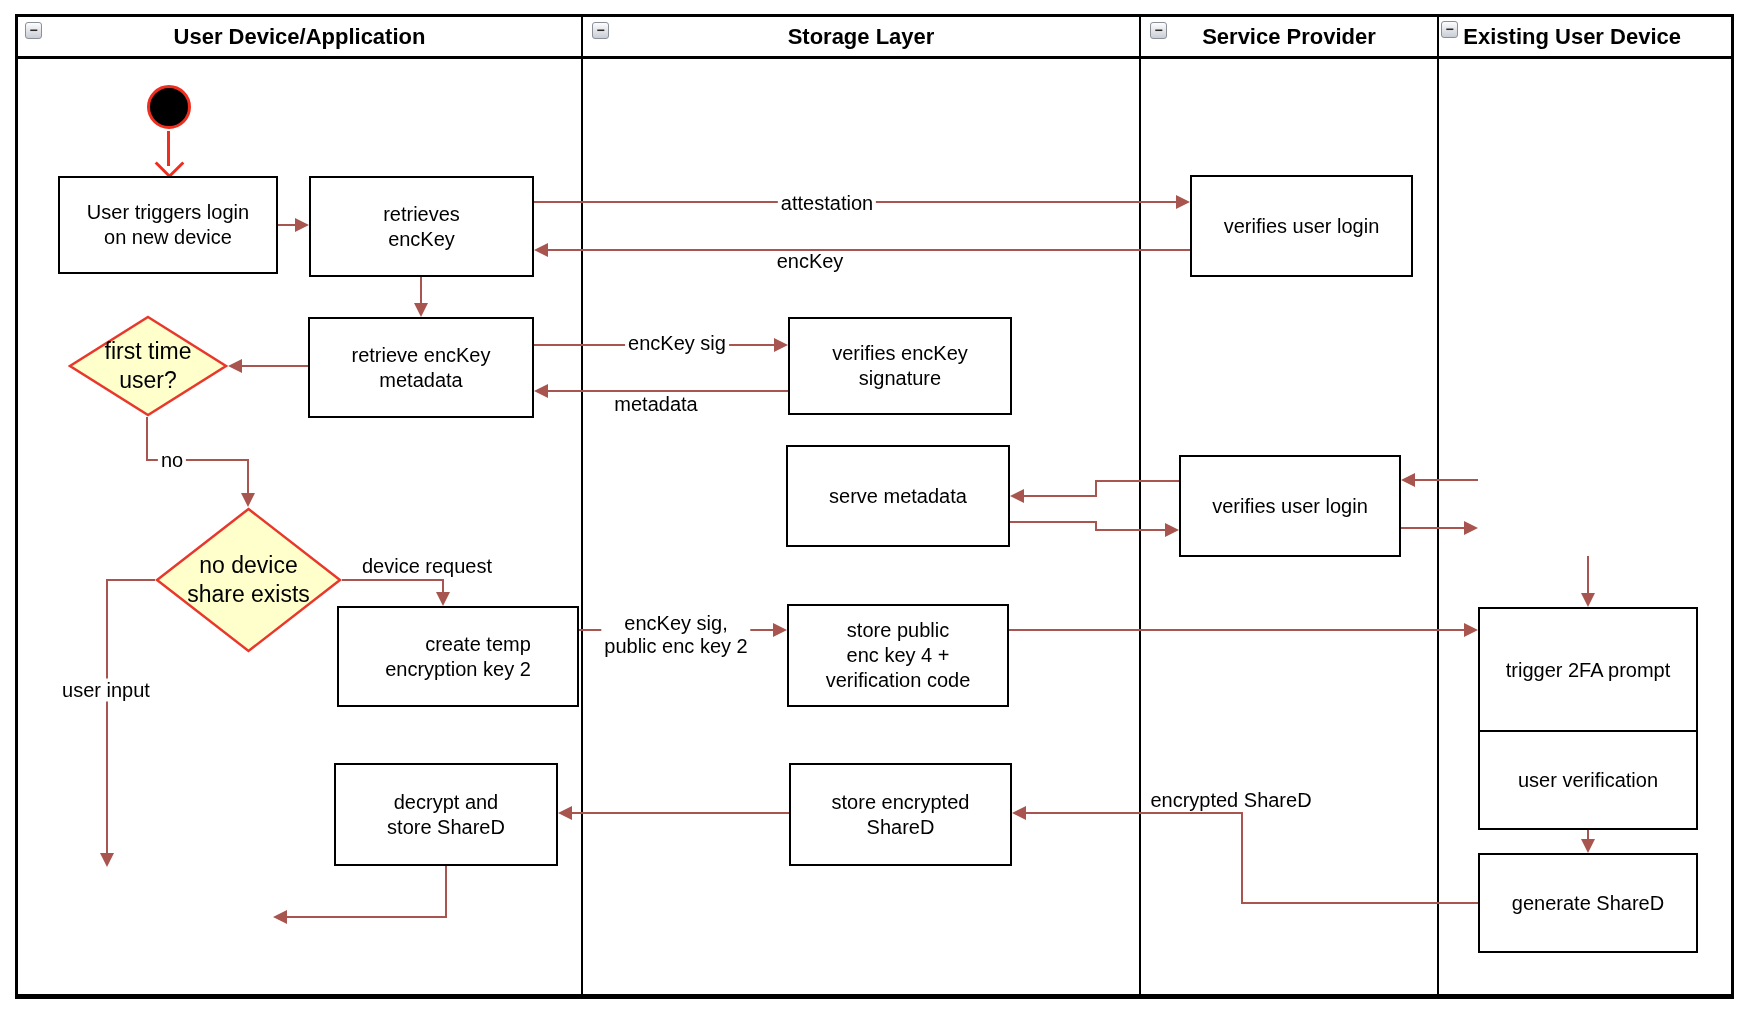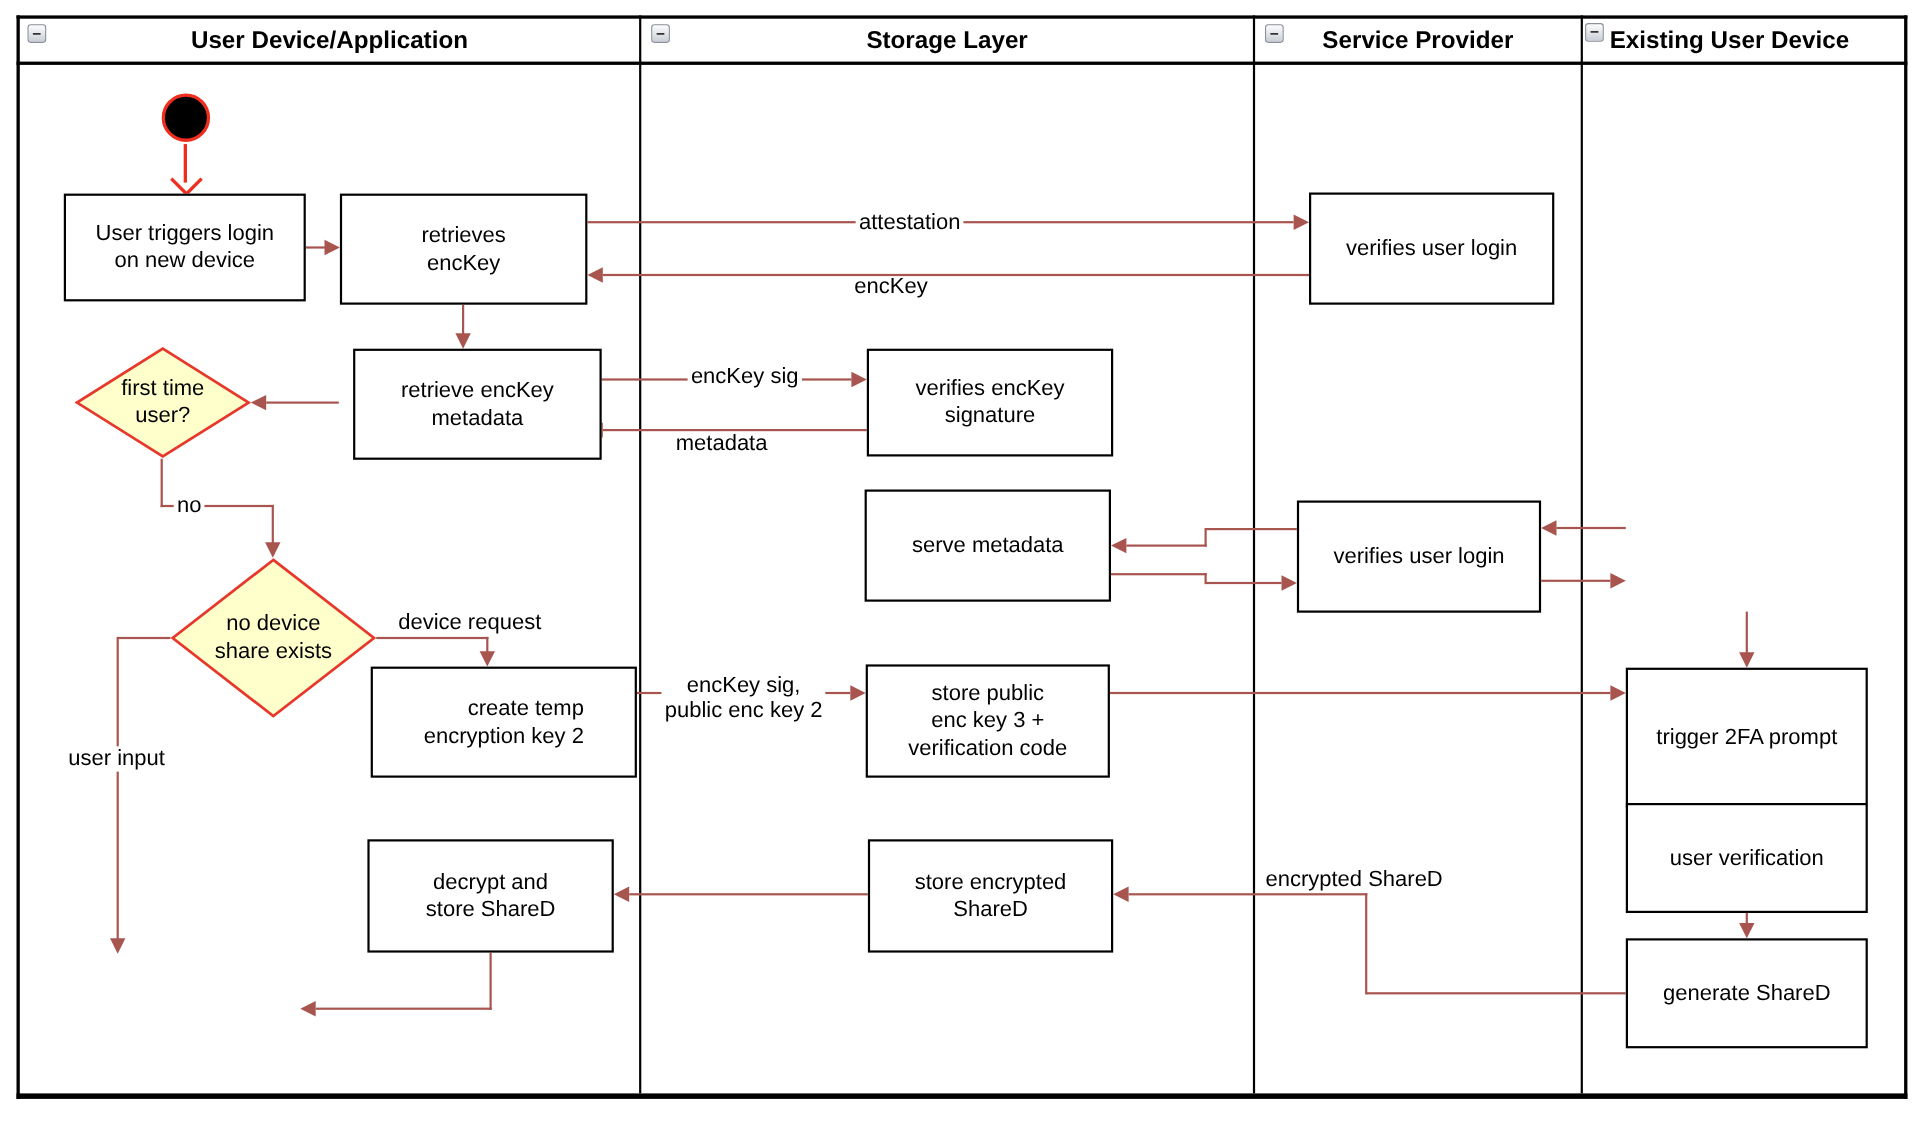--- a/index.html
+++ b/index.html
@@ -23,21 +23,21 @@
       border-right:14px solid var(--connector,#a8554f);z-index:2;}
   .ad{position:absolute;width:0;height:0;border-left:7px solid transparent;border-right:7px solid transparent;
       border-top:14px solid var(--connector,#a8554f);z-index:2;}
   .chev{position:absolute;width:18px;height:18px;border-left:3px solid var(--highlight,#ee2e1f);
         border-bottom:3px solid var(--highlight,#ee2e1f);transform:rotate(-45deg);z-index:2;}
   .start{position:absolute;width:44px;height:44px;border-radius:50%;background:var(--start_fill,#000);
          border:3px solid var(--highlight,#ee2e1f);box-sizing:border-box;z-index:3;}
   .diamond{position:absolute;z-index:3;}
   .diamond svg{position:absolute;left:0;top:0;}
   .dlabel{position:absolute;inset:0;display:flex;align-items:center;justify-content:center;
-          text-align:center;font-size:20px;line-height:1.25;white-space:pre-line;z-index:4;}
+          text-align:center;font-size:23px;line-height:1.25;white-space:pre-line;z-index:4;}
   .elabel{position:absolute;transform:translate(-50%,-50%);font-size:20px;line-height:1.15;
           text-align:center;white-space:pre-line;z-index:4;}
   .elabel.bg{background:#ffffff;padding:0 3px;}
 </style>
 </head>
 <body>
 
 <div id="canvas">
 
   <div class="blk" style="left:15px;top:14px;width:1719px;height:3px;"></div>
@@ -77,30 +77,30 @@
 
   <div class="start" style="left:147px;top:85px;"></div>
   <div class="v hot" style="left:167px;top:131px;height:35px;"></div>
   <div class="chev" style="left:159px;top:153px;"></div>
 
   <div class="node" style="left:58px;top:176px;width:220px;height:98px;">User triggers login
 on new device</div>
   <div class="node" style="left:309px;top:176px;width:225px;height:101px;">retrieves
 encKey</div>
   <div class="node" style="left:1190px;top:175px;width:223px;height:102px;">verifies user login</div>
-  <div class="node" style="left:321px;top:317px;width:226px;height:101px;">retrieve encKey
+  <div class="node" style="left:308px;top:317px;width:226px;height:101px;">retrieve encKey
 metadata</div>
   <div class="node" style="left:788px;top:317px;width:224px;height:98px;">verifies encKey
 signature</div>
   <div class="node" style="left:786px;top:445px;width:224px;height:102px;">serve metadata</div>
   <div class="node" style="left:1179px;top:455px;width:222px;height:102px;">verifies user login</div>
   <div class="node" style="left:337px;top:606px;width:242px;height:101px;text-align:right;">create temp
 encryption key 2</div>
   <div class="node" style="left:787px;top:604px;width:222px;height:103px;">store public
-enc key 3 +
+enc key 4 +
 verification code</div>
   <div class="node" style="left:1478px;top:607px;width:220px;height:127px;">trigger 2FA prompt</div>
   <div class="node" style="left:1478px;top:730px;width:220px;height:100px;">user verification</div>
   <div class="node" style="left:334px;top:763px;width:224px;height:103px;">decrypt and
 store ShareD</div>
   <div class="node" style="left:789px;top:763px;width:223px;height:103px;">store encrypted
 ShareD</div>
   <div class="node" style="left:1478px;top:853px;width:220px;height:100px;">generate ShareD</div>
 
   <div class="diamond" style="left:68px;top:315px;width:160px;height:102px;">

